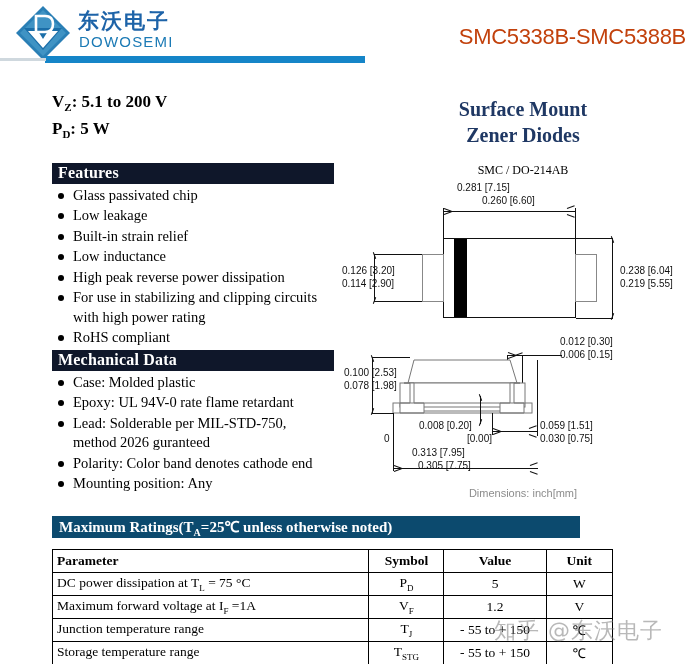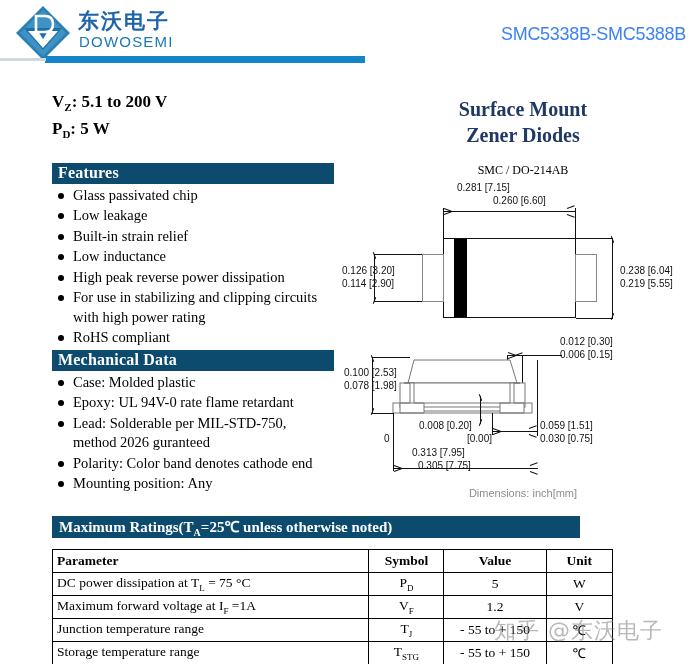--- a/index.html
+++ b/index.html
@@ -42,22 +42,22 @@
     font-family: "Liberation Sans", sans-serif;
     font-size: 15px;
     color: #1b7ab5;
     letter-spacing: 1.2px;
     white-space: nowrap;
   }
   #part-number {
     position: absolute;
     right: 8px; top: 24px;
     font-family: "Liberation Sans", sans-serif;
-    font-size: 18px;
-    color: #3b82f6;
+    font-size: 22px;
+    color: #c2410c;
     letter-spacing: -0.3px;
     white-space: nowrap;
   }
   #header-rule {
     position: absolute;
     left: 45px; top: 56px;
     width: 320px; height: 7px;
     background: #1585c8;
   }
   #header-rule-fade {
@@ -76,21 +76,21 @@
   .spec-line {
     font-size: 17px;
     font-weight: bold;
     color: #000;
     margin-bottom: 6px;
     white-space: nowrap;
   }
   .spec-line sub { font-size: 11px; }
 
   .section-bar {
-    background: #0c4a6e;
+    background: #0f172a;
     color: #ffffff;
     font-size: 16px;
     font-weight: bold;
     padding: 1px 0 2px 6px;
     width: 276px;
     letter-spacing: 0.2px;
   }
   ul.bullets {
     list-style: none;
     margin: 2px 0 0 0;
@@ -274,21 +274,21 @@
 <div id="right-title">
   <div>Surface Mount</div>
   <div>Zener Diodes</div>
 </div>
 
 <div id="pkg-name">SMC / DO-214AB</div>
 
 <div class="dwg" id="top-view" style="left:352px; top:182px; width:342px; height:140px;">
 
   <div class="dtext" style="left:105px; top:0px;">0.281 [7.15]</div>
-  <div class="dtext" style="left:105px; top:13px;padding-left:36px;">0.260 [6.60]</div>
+  <div class="dtext" style="left:94px; top:13px;padding-left:36px;">0.260 [6.60]</div>
 
   <div class="ln" style="left:91px; top:26px; width:1px; height:30px;"></div>
   <div class="ln" style="left:223px; top:26px; width:1px; height:30px;"></div>
 
   <div class="ln" style="left:91px; top:29px; width:133px; height:1px;"></div>
   <div class="ln" style="left:92px; top:26px; width:8px; height:1px; transform:rotate(20deg); transform-origin:left center;"></div>
   <div class="ln" style="left:92px; top:32px; width:8px; height:1px; transform:rotate(-20deg); transform-origin:left center;"></div>
   <div class="ln" style="left:215px; top:26px; width:8px; height:1px; transform:rotate(-20deg); transform-origin:left center;"></div>
   <div class="ln" style="left:215px; top:32px; width:8px; height:1px; transform:rotate(20deg); transform-origin:left center;"></div>
 

